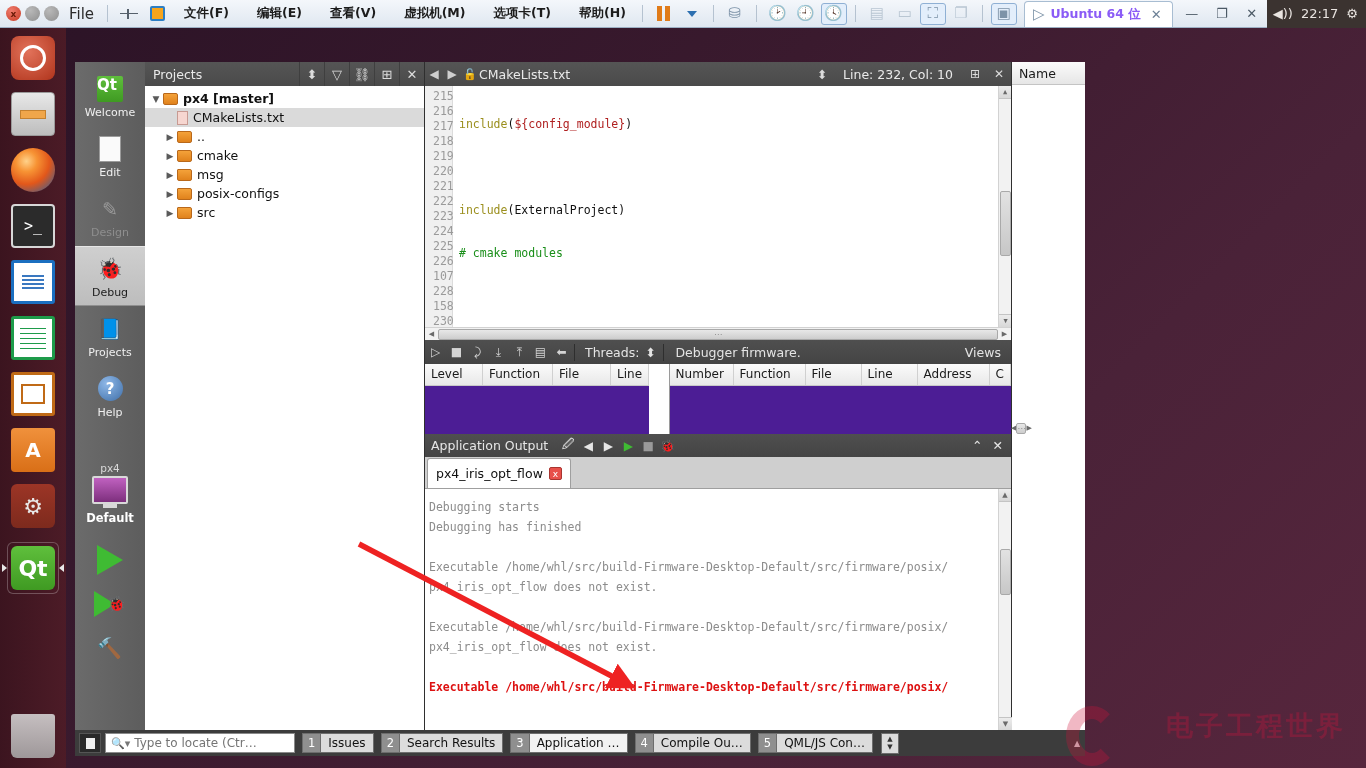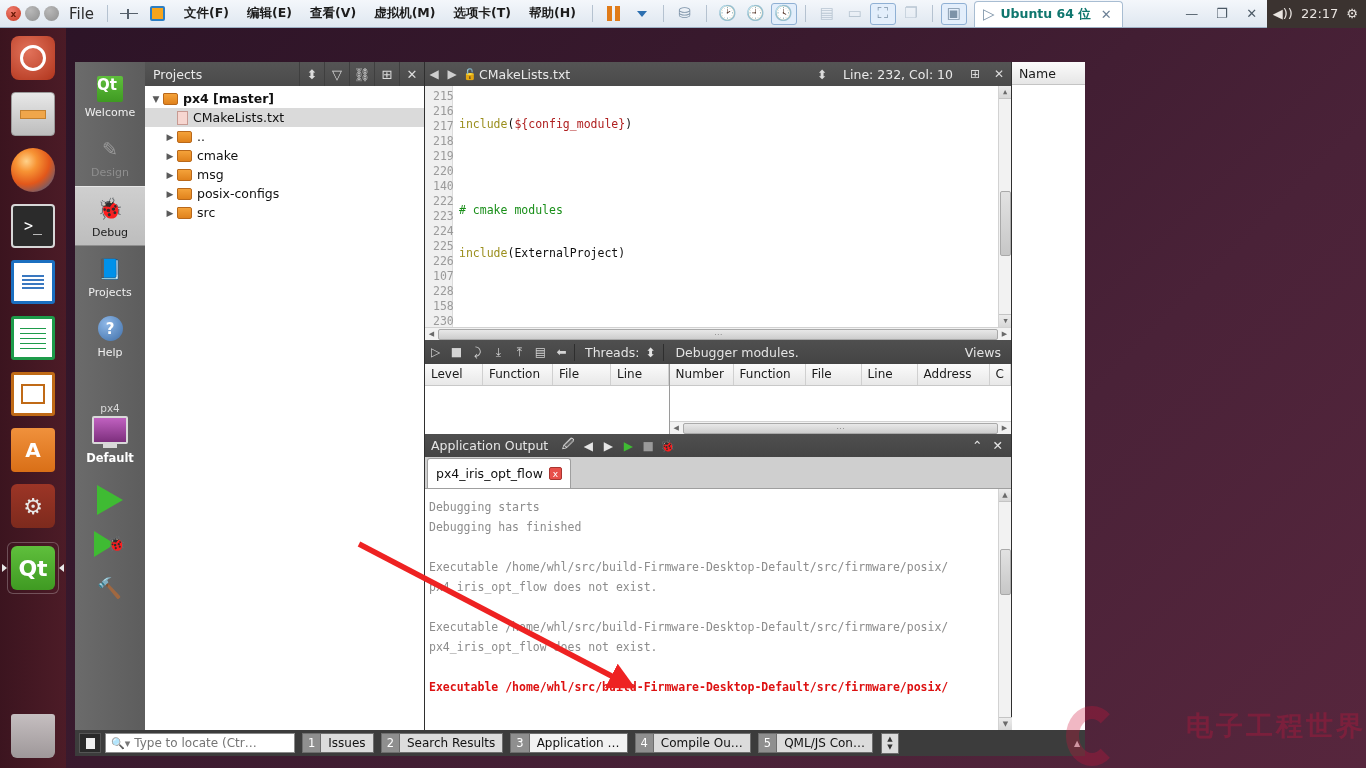--- a/index.html
+++ b/index.html
@@ -16,42 +16,42 @@
             background: linear-gradient(#f4f7fb,#dfe7f0); display:flex; align-items:center;
             border-bottom:1px solid #9cb0c4; }
   .vm-macbtns { display:flex; align-items:center; gap:4px; padding-left:6px; }
   .mb { width:15px; height:15px; border-radius:50%; display:flex; align-items:center;
         justify-content:center; font-size:9px; color:#5a3a00; font-weight:bold; }
   .mb.close { background: radial-gradient(circle at 35% 30%, #ef7b6c, #c63a23); color:#6b1b08;}
   .mb.min { background: radial-gradient(circle at 35% 30%, #b9b9b9, #8f8f8f); }
   .mb.max { background: radial-gradient(circle at 35% 30%, #b9b9b9, #8f8f8f); }
   .vm-file { font-size:15px; color:#2b2b2b; margin-left:10px; margin-right:6px;
              font-family:"DejaVu Sans","Liberation Sans",sans-serif; }
-  .vm-menus { display:flex; align-items:center; gap:0px; margin-left:4px; }
+  .vm-menus { display:flex; align-items:center; gap:10px; margin-left:4px; }
   .vm-menu { font-size:12.5px; color:#1c1c1c; padding:3px 9px; white-space:nowrap;
              font-weight:bold; }
   .vm-sep { width:1px; height:17px; background:#b5c2d0; margin:0 7px; }
   .vmico { width:26px; height:22px; display:flex; align-items:center; justify-content:center;
            margin:0 1px; position:relative; }
   .vmico.boxed { border:1px solid #8fb0d4; background:#e3eefb; border-radius:3px; }
   .vm-pin { width:18px; height:12px; position:relative; }
   .vm-pin::before { content:""; position:absolute; left:0; top:5px; width:18px; height:1.6px; background:#55606b; }
   .vm-pin::after { content:""; position:absolute; left:7px; top:1px; width:1.6px; height:10px; background:#55606b; }
   .sq-icon { width:15px; height:15px; border:2px solid #2c7ec4; border-radius:2px;
              background:#f7a51c; }
   .orange-pause { display:flex; gap:3px; }
   .orange-pause i { display:block; width:5px; height:15px; background:#e07b19; }
   .caret-blue { width:0;height:0;border-left:5px solid transparent;border-right:5px solid transparent;
                 border-top:6px solid #2c6fb0; }
   .gi { color:#7d93a8; font-size:15px; line-height:1; }
   .gi.dim { color:#b9c6d2; }
   .vm-tab { display:flex; align-items:center; gap:6px; height:26px; margin-left:6px;
             padding:0 10px 0 8px; background:#ffffff; border:1px solid #a8bdd2;
             border-bottom:none; border-radius:4px 4px 0 0; align-self:flex-end; }
-  .vm-tab-title { font-size:12.5px; font-weight:bold; color:#0f766e; }
+  .vm-tab-title { font-size:12.5px; font-weight:bold; color:#8b5cf6; }
   .vm-tab-x { color:#6d8196; font-size:13px; padding-left:4px; }
   .vm-right { margin-left:auto; display:flex; align-items:center; height:28px; }
   .vm-wbtn { width:30px; height:28px; display:flex;align-items:center;justify-content:center;
              color:#4c5a66; font-size:13px; }
   .ub-tray { display:flex; align-items:center; height:28px; background:#3b3330; padding:0 8px 0 6px; gap:8px; }
   .ub-tray .t { color:#e9e4e0; font-size:13px; }
 
   
   .launcher { position:absolute; left:0; top:28px; width:66px; height:740px;
               background: linear-gradient(90deg, rgba(60,20,30,.92), rgba(80,28,38,.86)); }
@@ -180,21 +180,21 @@
   
   .dbgbar { height:24px; background:linear-gradient(#4f4f4f,#444); display:flex;
             align-items:center; color:#e4e4e4; font-size:12.5px; }
   .dbgbar .di { width:21px; text-align:center; font-size:12px; color:#d4d4d4; }
   .dbgbar .threads { padding-left:8px; }
   .dbgbar .spin { width:22px;text-align:center; }
   .dbgbar .sep2 { width:1px;height:17px;background:#2e2e2e;margin:0 2px; }
   .dbgbar .status { flex:1; padding-left:9px; }
   .dbgbar .views { padding-right:10px; }
   .dbgpanes { height:70px; display:flex; }
-  .dpane { background:#be185d; display:flex; flex-direction:column; }
+  .dpane { background:#4c1d95; display:flex; flex-direction:row; }
   .thead { height:22px; background:linear-gradient(#fbfbfb,#e8e8e8); display:flex;
            border-bottom:1px solid #c8c8c8; }
   .th { padding:3px 6px; font-size:12px; color:#1a1a1a; border-right:1px solid #d0d0d0;
         white-space:nowrap; overflow:hidden; }
   .tbody { flex:1; background:#fff; }
 
   
   .aohdr { height:23px; background:linear-gradient(#4f4f4f,#444); display:flex;
            align-items:center; color:#e6e6e6; font-size:12.5px; padding-left:6px; }
   .aohdr .ai { width:20px; text-align:center; font-size:12px; }
@@ -238,21 +238,21 @@
   .sb-spin { width:18px;height:21px;background:#dcdcdc;border:1px solid #6d6d6d;
              display:flex;flex-direction:column;align-items:center;justify-content:center;
              font-size:7px;color:#333; margin-left:4px; }
   .sb-right { margin-left:auto; width:16px;height:24px; background:#3c3c3c;
               display:flex;align-items:center;justify-content:center;color:#d0d0d0;font-size:8px;}
 
   
   .arrow-svg { position:absolute; left:355px; top:540px; pointer-events:none; }
 
   
-  .wm { position:absolute; right:0; bottom:4px; width:300px; height:76px;
+  .wm { position:absolute; right:20px; bottom:4px; width:300px; height:76px;
         opacity:.30; pointer-events:none; display:flex; flex-direction:column;
         align-items:flex-end; justify-content:center; }
   .wm .cn { font-size:27px; color:#d2143c; font-weight:bold; letter-spacing:3px;
             font-family:"DejaVu Sans","Liberation Sans",sans-serif; }
   .wm .en { font-size:21px; color:#d2143c; font-weight:bold; font-style:italic; }
   .wm-c { position:absolute; right:248px; bottom:2px; width:52px; height:60px;
           border-radius:50%; border:13px solid rgba(210,20,60,.30); border-right-color:transparent;
           pointer-events:none; }
 </style>
 </head>
@@ -403,20 +403,26 @@
   <div class="qtwin">
     <div class="qtbody">
 
       <div class="modebar">
         <div class="mode">
           <div class="mi">
               <div class="mi-qt">Qt</div>
             </div>
           <span>Welcome</span>
         </div>
+        <div class="mode">
+          <div class="mi">
+              <div class="mi-edit"></div>
+            </div>
+          <span>Edit</span>
+        </div>
         <div class="mode disabled">
           <div class="mi mi-design">✎</div>
           <span>Design</span>
         </div>
         <div class="mode active">
           <div class="mi mi-debug">🐞</div>
           <span>Debug</span>
         </div>
         <div class="mode">
           <div class="mi mi-proj">📘</div>
@@ -510,38 +516,38 @@
         </div>
 
         <div class="code">
           <div class="gutter">
             <div>215</div>
             <div>216</div>
             <div>217</div>
             <div>218</div>
             <div>219</div>
             <div>220</div>
-            <div>140</div>
+            <div>221</div>
             <div>222</div>
             <div>223</div>
             <div>224</div>
             <div>225</div>
             <div>226</div>
             <div>107</div>
             <div>228</div>
             <div>158</div>
             <div>230</div>
 
           </div>
 
           <div class="codetext">
             <div><span class="fn">include</span><span class="kw">(</span><span class="var">${config_module}</span><span class="kw">)</span></div>
             <div>&nbsp;</div>
+            <div><span class="fn">include</span><span class="kw">(ExternalProject)</span></div>
             <div><span class="cm"># cmake modules</span></div>
-            <div><span class="fn">include</span><span class="kw">(ExternalProject)</span></div>
             <div>&nbsp;</div>
             
             
             
             
             
             
             
             
             
@@ -570,21 +576,21 @@
           <span class="di">■</span>
           <span class="di">⤸</span>
           <span class="di">⤓</span>
           <span class="di">⤒</span>
           <span class="di">▤</span>
           <span class="di">⬅</span>
           <span class="sep2"></span>
           <span class="threads">Threads:</span>
           <span class="spin">⬍</span>
           <span class="sep2"></span>
-          <span class="status">Debugger modules.</span>
+          <span class="status">Debugger firmware.</span>
           <span class="views">Views</span>
         </div>
 
         <div class="dbgpanes">
           <div class="dpane" style="width:328px;border-right:1px solid #9a9a9a;">
             <div class="thead">
               <div class="th" style="width:58px;">Level</div>
               <div class="th" style="width:70px;">Function</div>
               <div class="th" style="width:58px;">File</div>
               <div class="th" style="flex:1;">Line</div>

